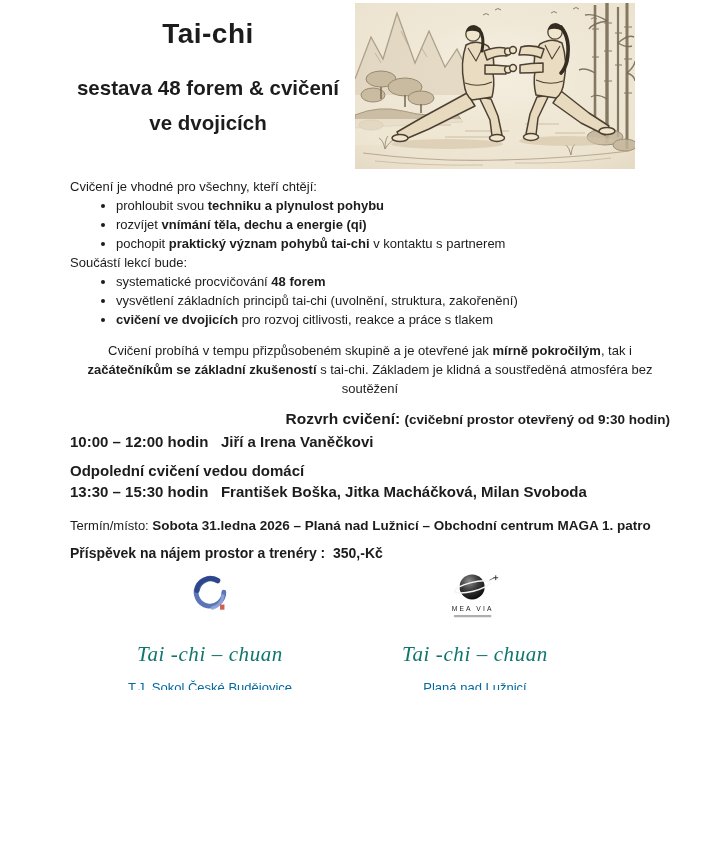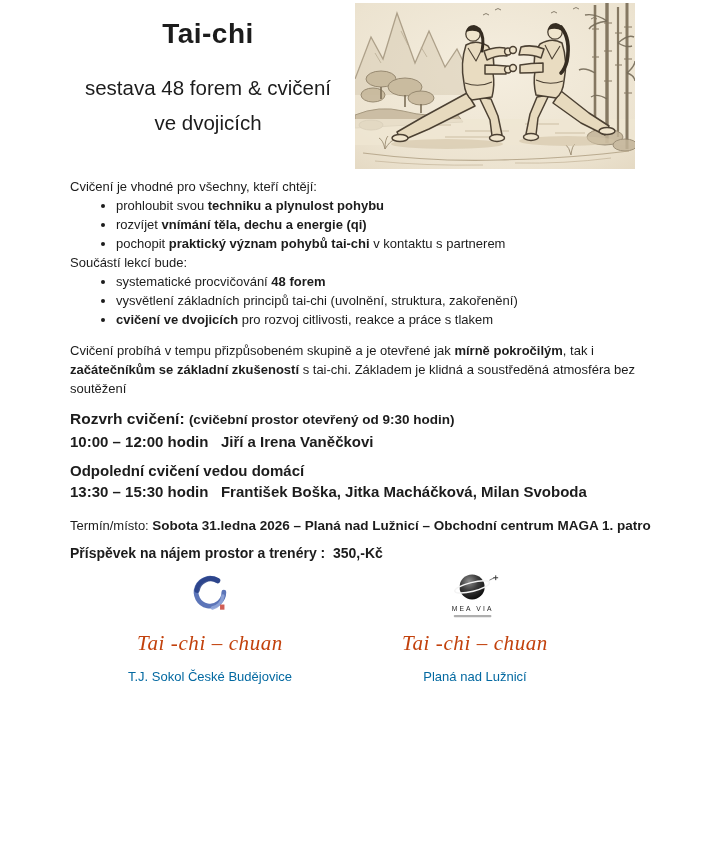--- a/index.html
+++ b/index.html
@@ -8,47 +8,47 @@
     width:721px;height:690px;
     background:#ffffff;
     color:#1c1c1c;
     font-family:"Liberation Sans",sans-serif;
     overflow:hidden;
   }
   
   .header{display:flex;justify-content:space-between;align-items:flex-start;padding:0 86px 0 62px;height:169px;}
   .title-block{width:292px;text-align:center;padding-top:18px;}
   .title-block h1{margin:0 0 20px 0;font-size:28px;font-weight:700;letter-spacing:.5px;}
-  .subtitle{margin:0;font-size:20.5px;font-weight:400;line-height:35px;}
+  .subtitle{margin:0;font-size:20.5px;font-weight:700;line-height:35px;}
   .hero{width:280px;height:166px;margin-top:3px;flex:0 0 auto;}
   
   main{padding:0 51px 0 70px;font-size:13px;line-height:19px;}
   main p{margin:0;}
   b{font-weight:700;}
   .p-intro{margin-top:13px;}
   .p-listhead{margin-top:8px;}
   ul{margin:0;padding-left:46px;list-style:disc outside;}
   li{line-height:19px;}
-  .p-about{margin-top:12px;}
-  .p-schedhead{margin-top:10px;font-weight:700;line-height:22px;}
+  .p-about{margin-top:12px;text-align:center;}
+  .p-schedhead{margin-top:10px;font-weight:700;line-height:22px;text-align:right;}
   .sched-main{font-size:15.5px;}
   .sched-note{font-size:13.5px;}
   .subhead{font-size:15px;font-weight:700;line-height:21px;}
   .mt-block{margin-top:8px;}
   .p-lunch{margin-top:12px;}
   .lead{font-size:14px;}
   .p-venue{margin-top:14px;}
   .p-venue b{font-size:13.5px;}
   .p-fee{margin-top:9px;font-weight:700;font-size:14px;}
   
   footer{display:flex;padding-left:70px;margin-top:8px;}
   .org{width:280px;text-align:center;}
   .org-right{width:250px;}
   .org-logo{height:58px;display:flex;justify-content:center;align-items:flex-start;}
-  .org-title{font-family:"Liberation Serif",serif;font-style:italic;font-size:21px;letter-spacing:.6px;color:#c2410c;margin-top:2px;}
+  .org-title{font-family:"Liberation Serif",serif;font-style:italic;font-size:21px;letter-spacing:.6px;color:#0f766e;margin-top:13px;}
   .org-sub{font-size:13px;color:#0369a1;margin-top:13px;}
 </style>
 </head>
 <body>
 
 <div class="page">
 
   <header class="header">
     <div class="title-block">
       <h1>Tai-chi</h1>

